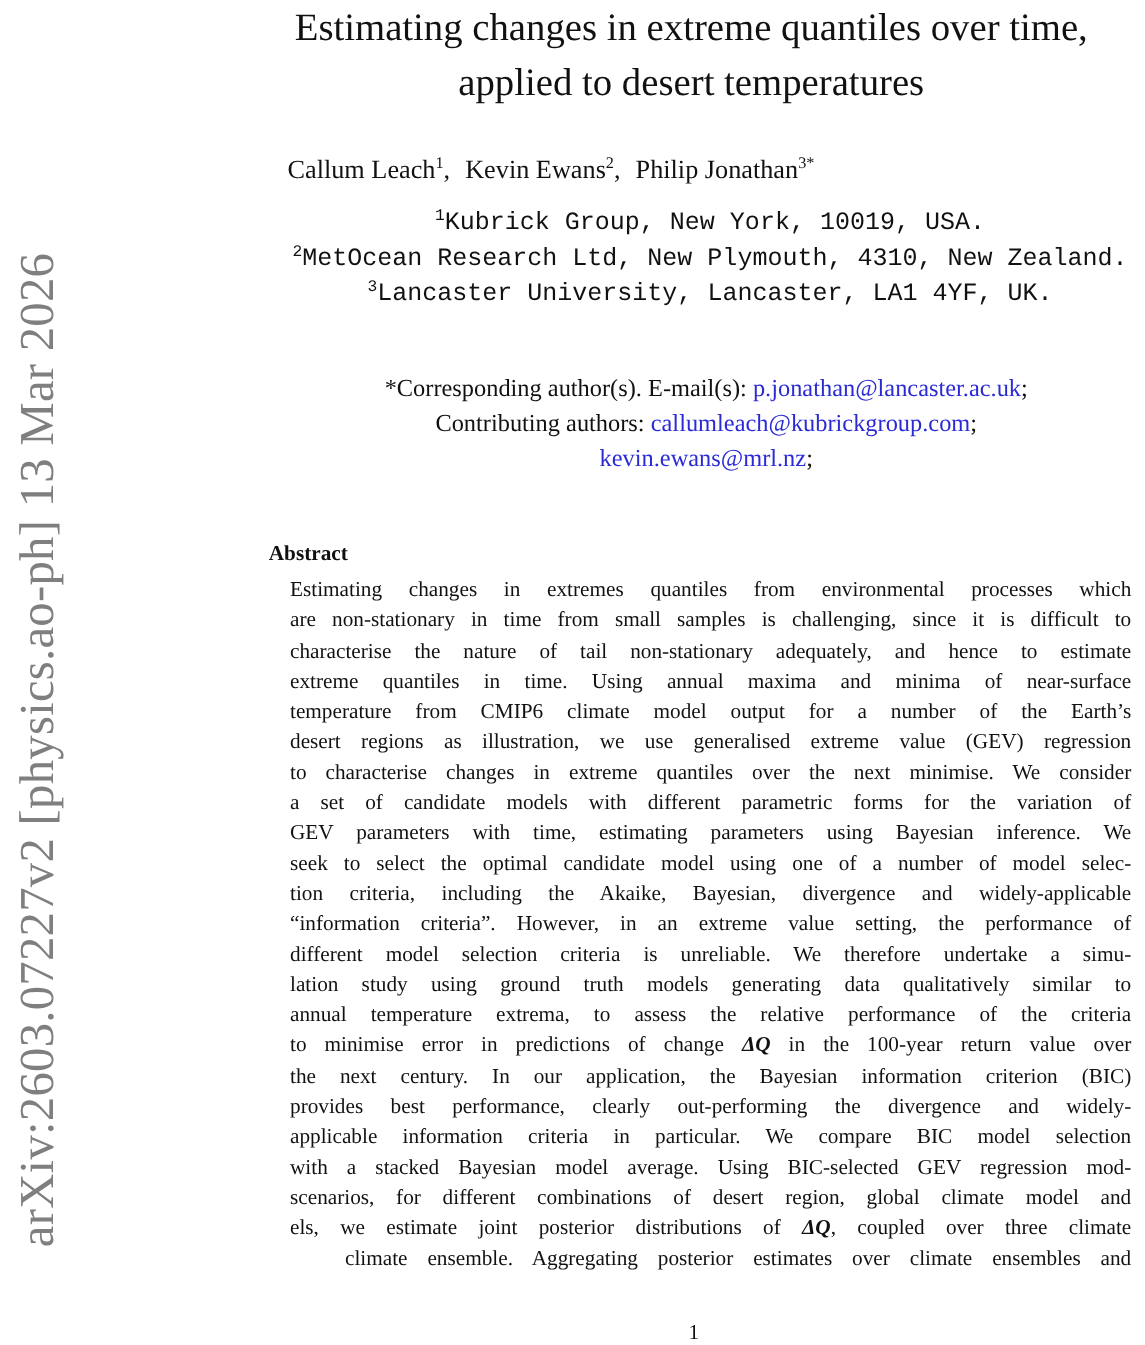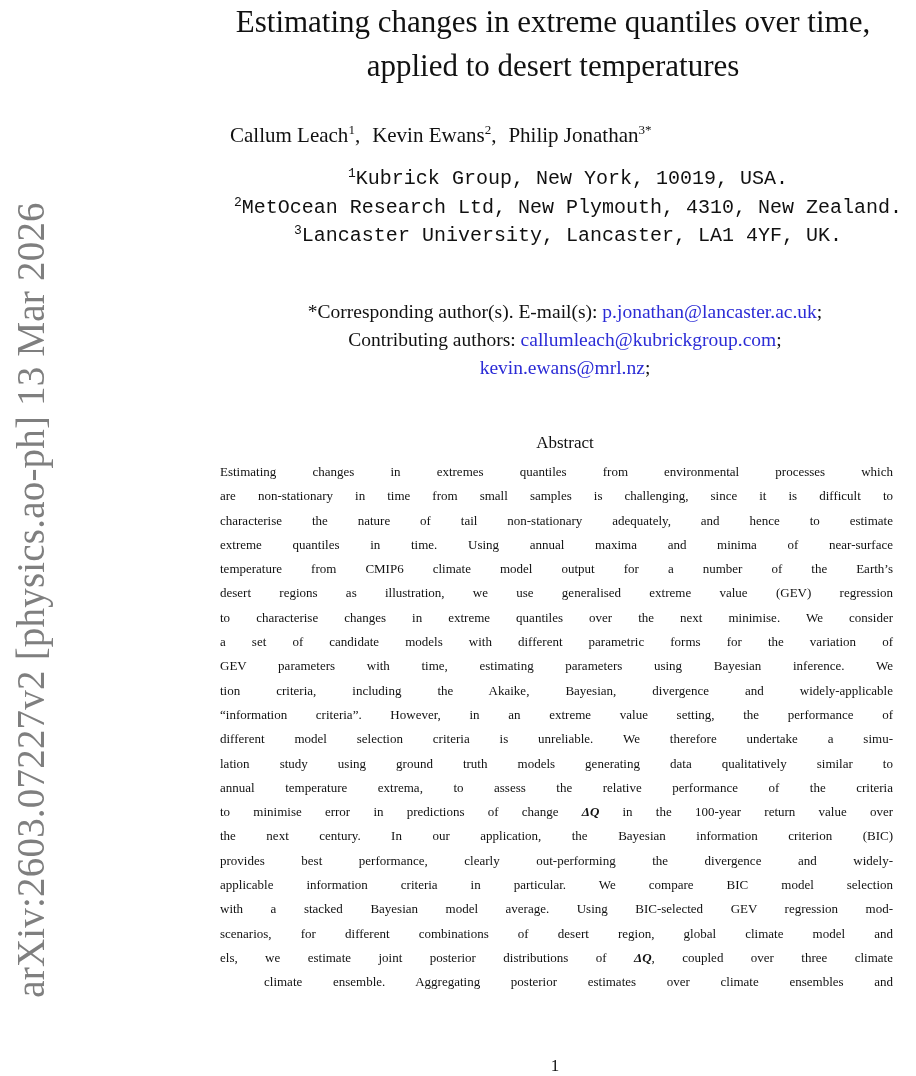--- a/index.html
+++ b/index.html
@@ -84,33 +84,32 @@
       font-size: 19.5px;
       line-height: 28px;
     }
     .contacts div { white-space: nowrap; }
     .link { color: #2b2bd6; text-decoration: none; cursor: pointer; font-family: Liberation Serif, serif; }
     .abstract-heading {
       position: absolute;
       left: 215px;
       top: 432px;
       width: 700px;
-      text-align: center;
       font-family: "Liberation Serif", serif;
-      font-weight: normal;
+      font-weight: bold;
       font-size: 17px;
       line-height: 22px;
     }
     .abstract-body {
       position: absolute;
-      left: 220px;
+      left: 232px;
       top: 460px;
       width: 673px;
       font-family: "Liberation Serif", serif;
-      font-size: 13px;
+      font-size: 17px;
       line-height: 24.3px;
     }
     .abstract-body .line {
       display: block;
       white-space: nowrap;
       text-align: justify;
       text-align-last: justify;
       height: 24.3px;
     }
     .abstract-body .line.last { text-align-last: justify; margin-left: 44px; }
@@ -169,20 +168,21 @@
   <div class="abstract-body">
     <span class="line">Estimating changes in extremes quantiles from environmental processes which</span>
     <span class="line">are non-stationary in time from small samples is challenging, since it is difficult to</span>
     <span class="line">characterise the nature of tail non-stationary adequately, and hence to estimate</span>
     <span class="line">extreme quantiles in time. Using annual maxima and minima of near-surface</span>
     <span class="line">temperature from CMIP6 climate model output for a number of the Earth’s</span>
     <span class="line">desert regions as illustration, we use generalised extreme value (GEV) regression</span>
     <span class="line">to characterise changes in extreme quantiles over the next minimise. We consider</span>
     <span class="line">a set of candidate models with different parametric forms for the variation of</span>
     <span class="line">GEV parameters with time, estimating parameters using Bayesian inference. We</span>
+    <span class="line">seek to select the optimal candidate model using one of a number of model selec-</span>
     <span class="line">tion criteria, including the Akaike, Bayesian, divergence and widely-applicable</span>
     <span class="line">“information criteria”. However, in an extreme value setting, the performance of</span>
     <span class="line">different model selection criteria is unreliable. We therefore undertake a simu-</span>
     <span class="line">lation study using ground truth models generating data qualitatively similar to</span>
     <span class="line">annual temperature extrema, to assess the relative performance of the criteria</span>
     <span class="line"><span>to minimise error in predictions of change </span><span class="math-bold">ΔQ</span><span> in the 100-year return value over</span></span>
     <span class="line">the next century. In our application, the Bayesian information criterion (BIC)</span>
     <span class="line">provides best performance, clearly out-performing the divergence and widely-</span>
     <span class="line">applicable information criteria in particular. We compare BIC model selection</span>
     <span class="line">with a stacked Bayesian model average. Using BIC-selected GEV regression mod-</span>

